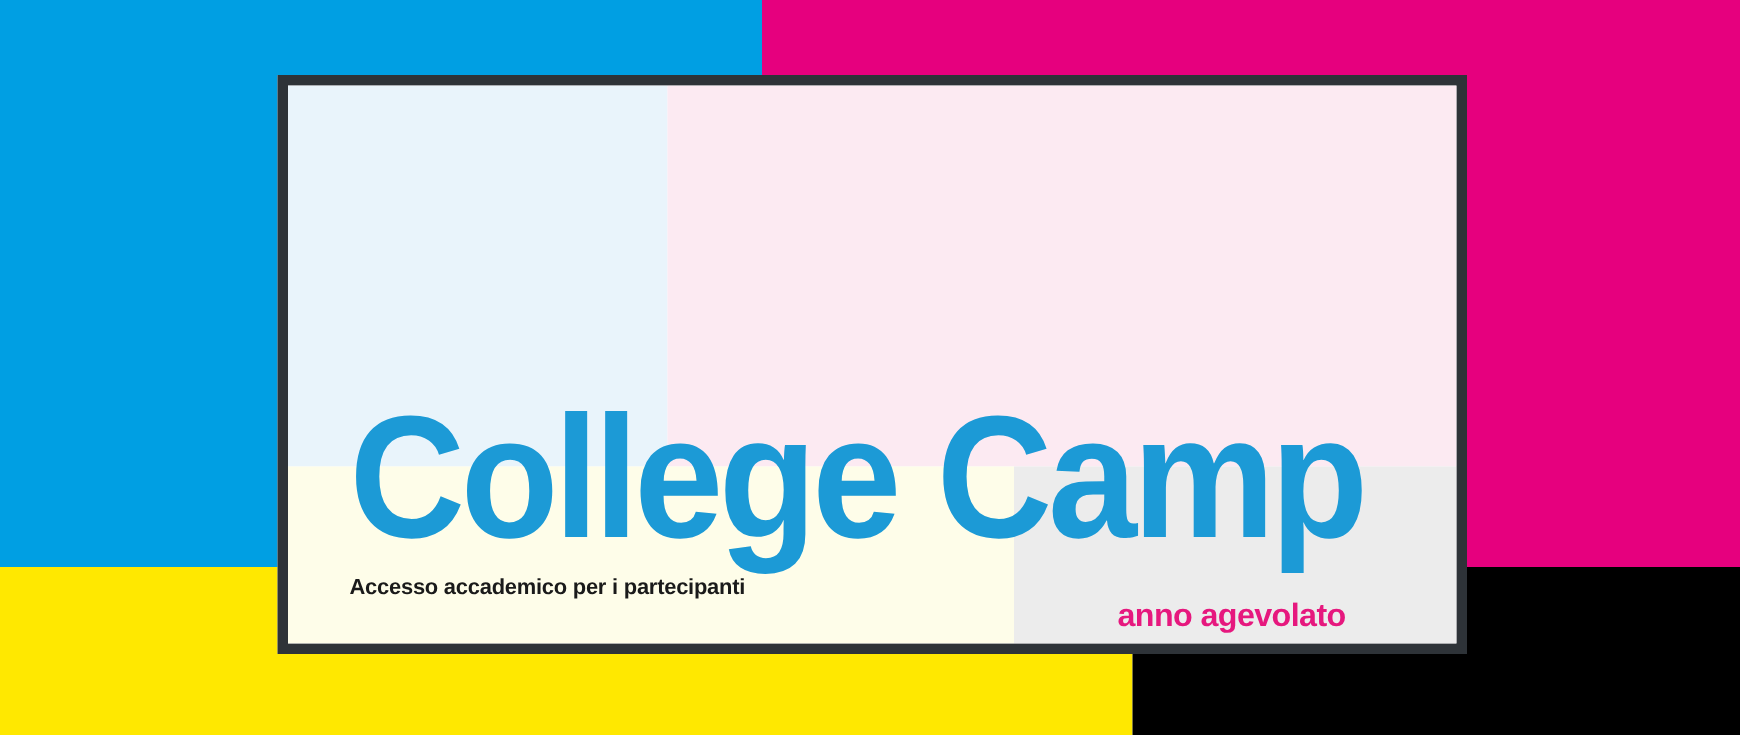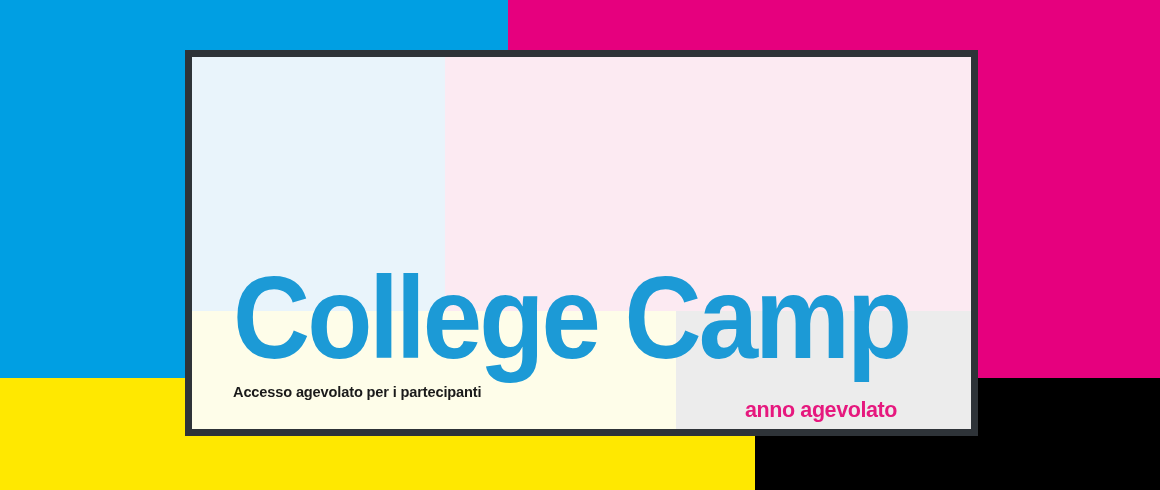--- a/index.html
+++ b/index.html
@@ -124,21 +124,21 @@
       <div class="panel" id="panel-title-right" style="background: rgb(252, 234, 242);"></div>
       <div class="panel" id="panel-info-left" style="background: rgb(254, 253, 233);"></div>
       <div class="panel" id="panel-info-right" style="background: rgb(236, 236, 236);"></div>
 
       <div id="headline" style="color: rgb(28, 154, 214);">
         <span class="hl-line">College Camp</span>
         
       </div>
 
       <div id="info-text" style="color: rgb(26, 26, 26);">
-        <span class="info-line">Accesso agevolato per i partecipanti</span>
+        <span class="info-line">Accesso accademico per i partecipanti</span>
         
         
       </div>
 
       <div id="year-text" style="color: rgb(230, 24, 126);">
         <span class="year-line">anno agevolato</span>
         
       </div>
 
     </div>

